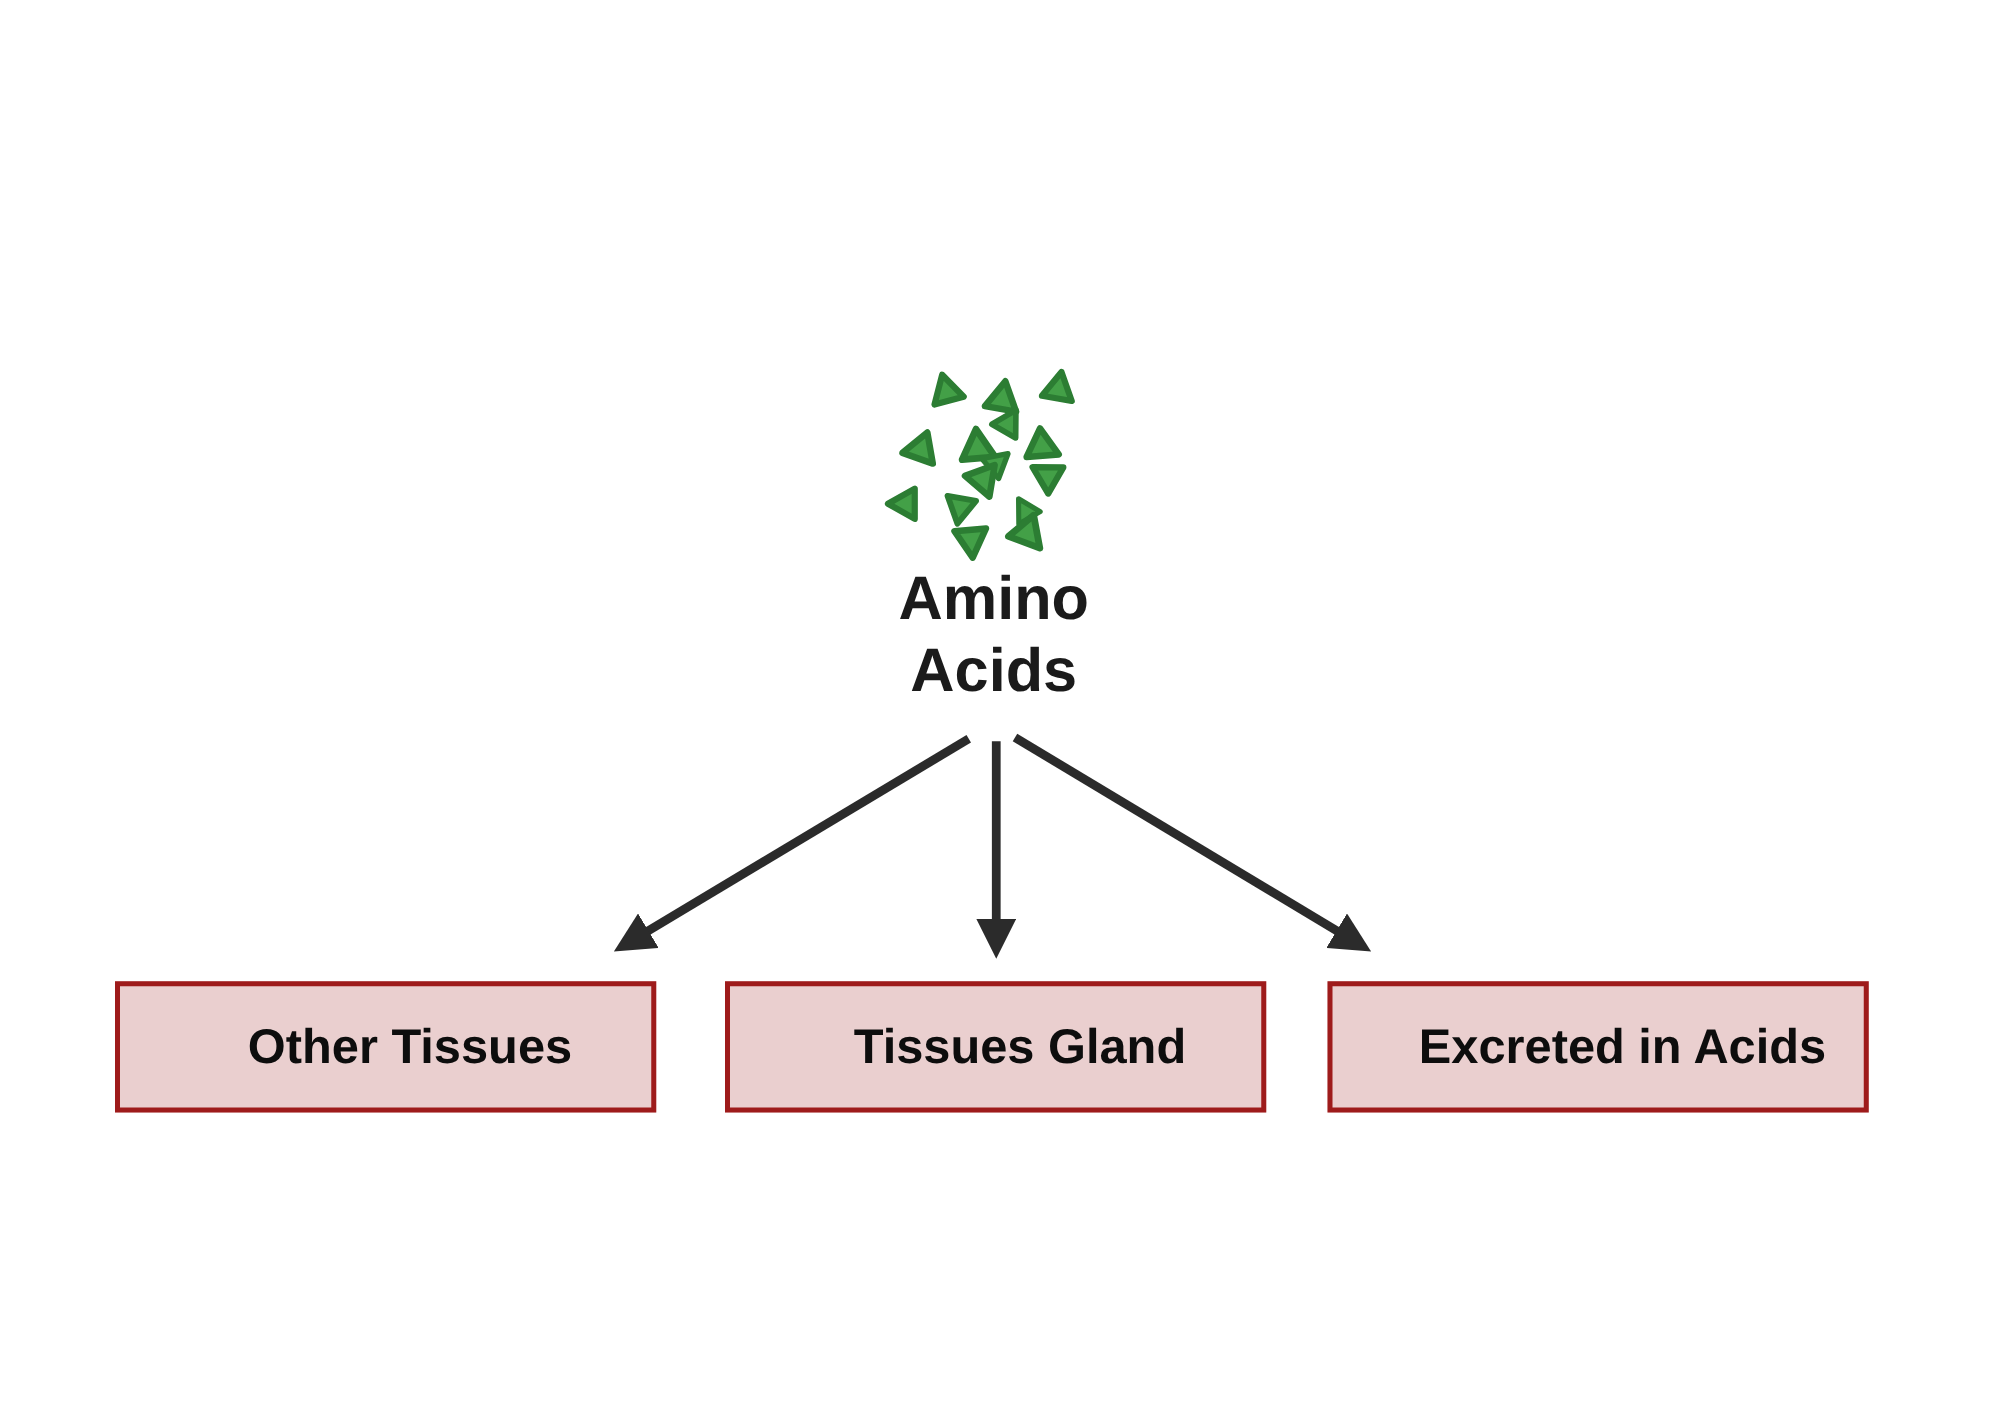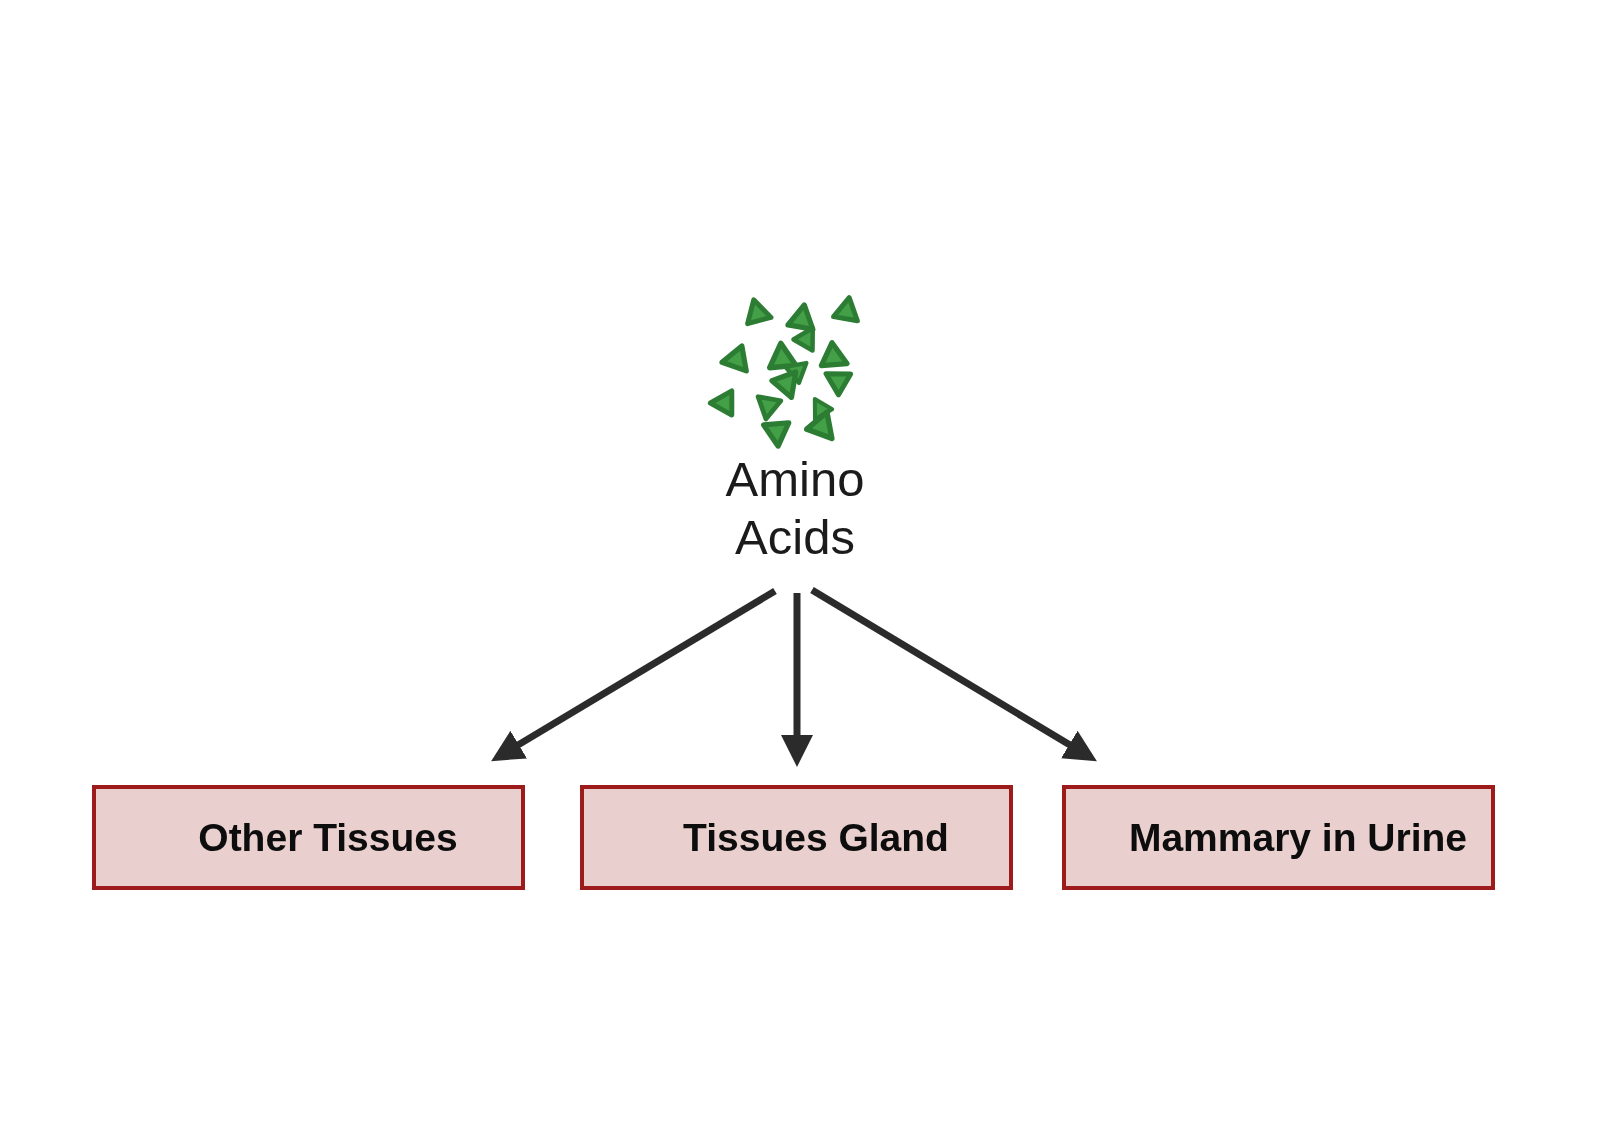--- a/index.html
+++ b/index.html
@@ -32,21 +32,21 @@
   .source-label {
     position: absolute;
     left: 620px;
     top: 450px;
     width: 350px;
     text-align: center;
     font-size: 49px;
     line-height: 58px;
     color: #1b1b1b;
     white-space: pre-line;
-    font-weight: 400;
+    font-weight: 700;
   }
   .arrows-svg {
     position: absolute;
     left: 0;
     top: 0;
     width: 1600px;
     height: 1126px;
   }
   .arrows-svg line {
     stroke: #2b2b2b;
@@ -148,16 +148,16 @@
 
   <div class="node-box box-other">
     <span class="box-label">Other Tissues</span>
   </div>
 
   <div class="node-box box-mammary">
     <span class="box-label">Tissues Gland</span>
   </div>
 
   <div class="node-box box-urine">
-    <span class="box-label">Mammary in Urine</span>
+    <span class="box-label">Excreted in Acids</span>
   </div>
 
 </div>
 
 </body></html>

